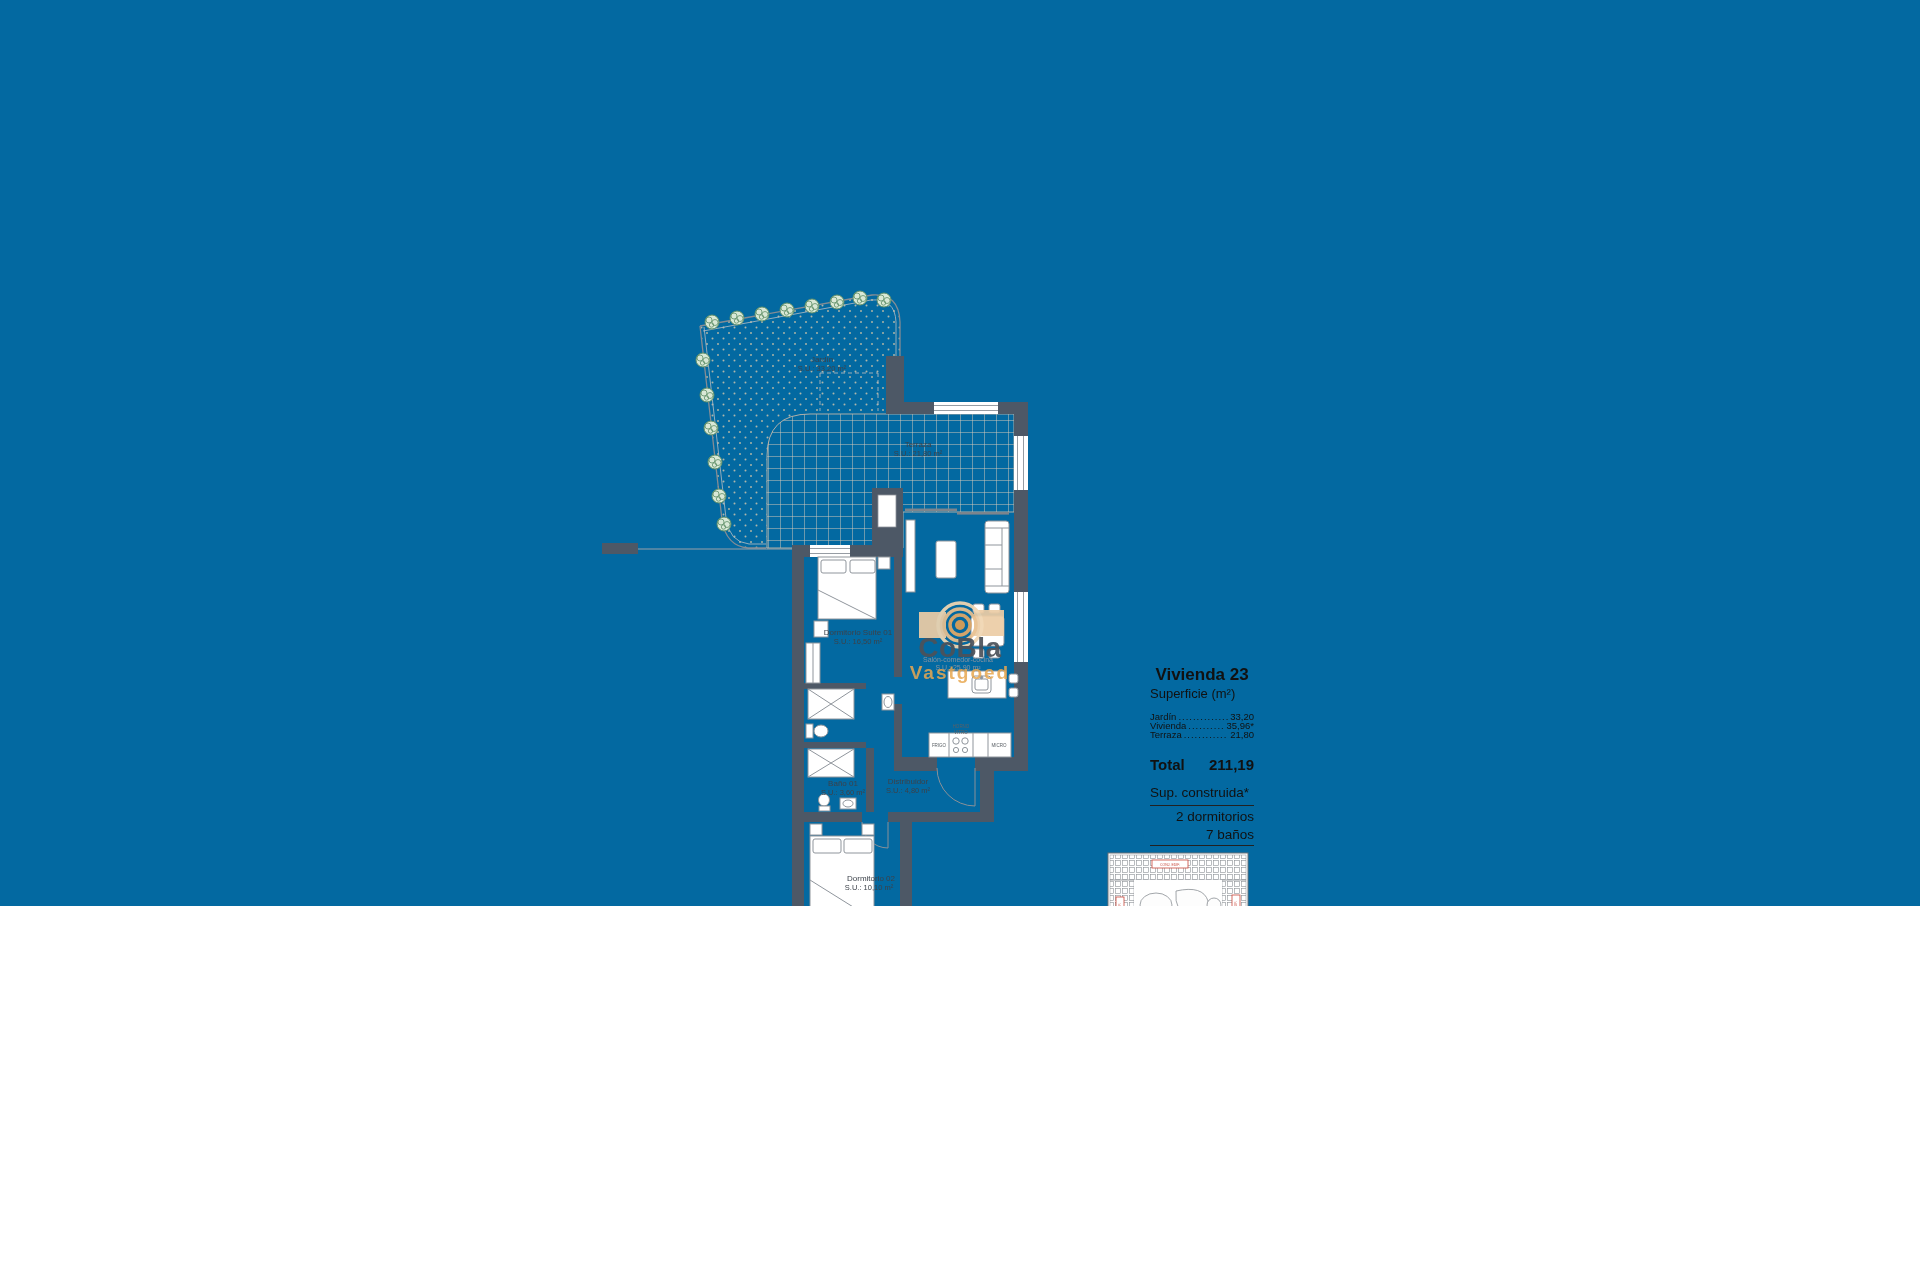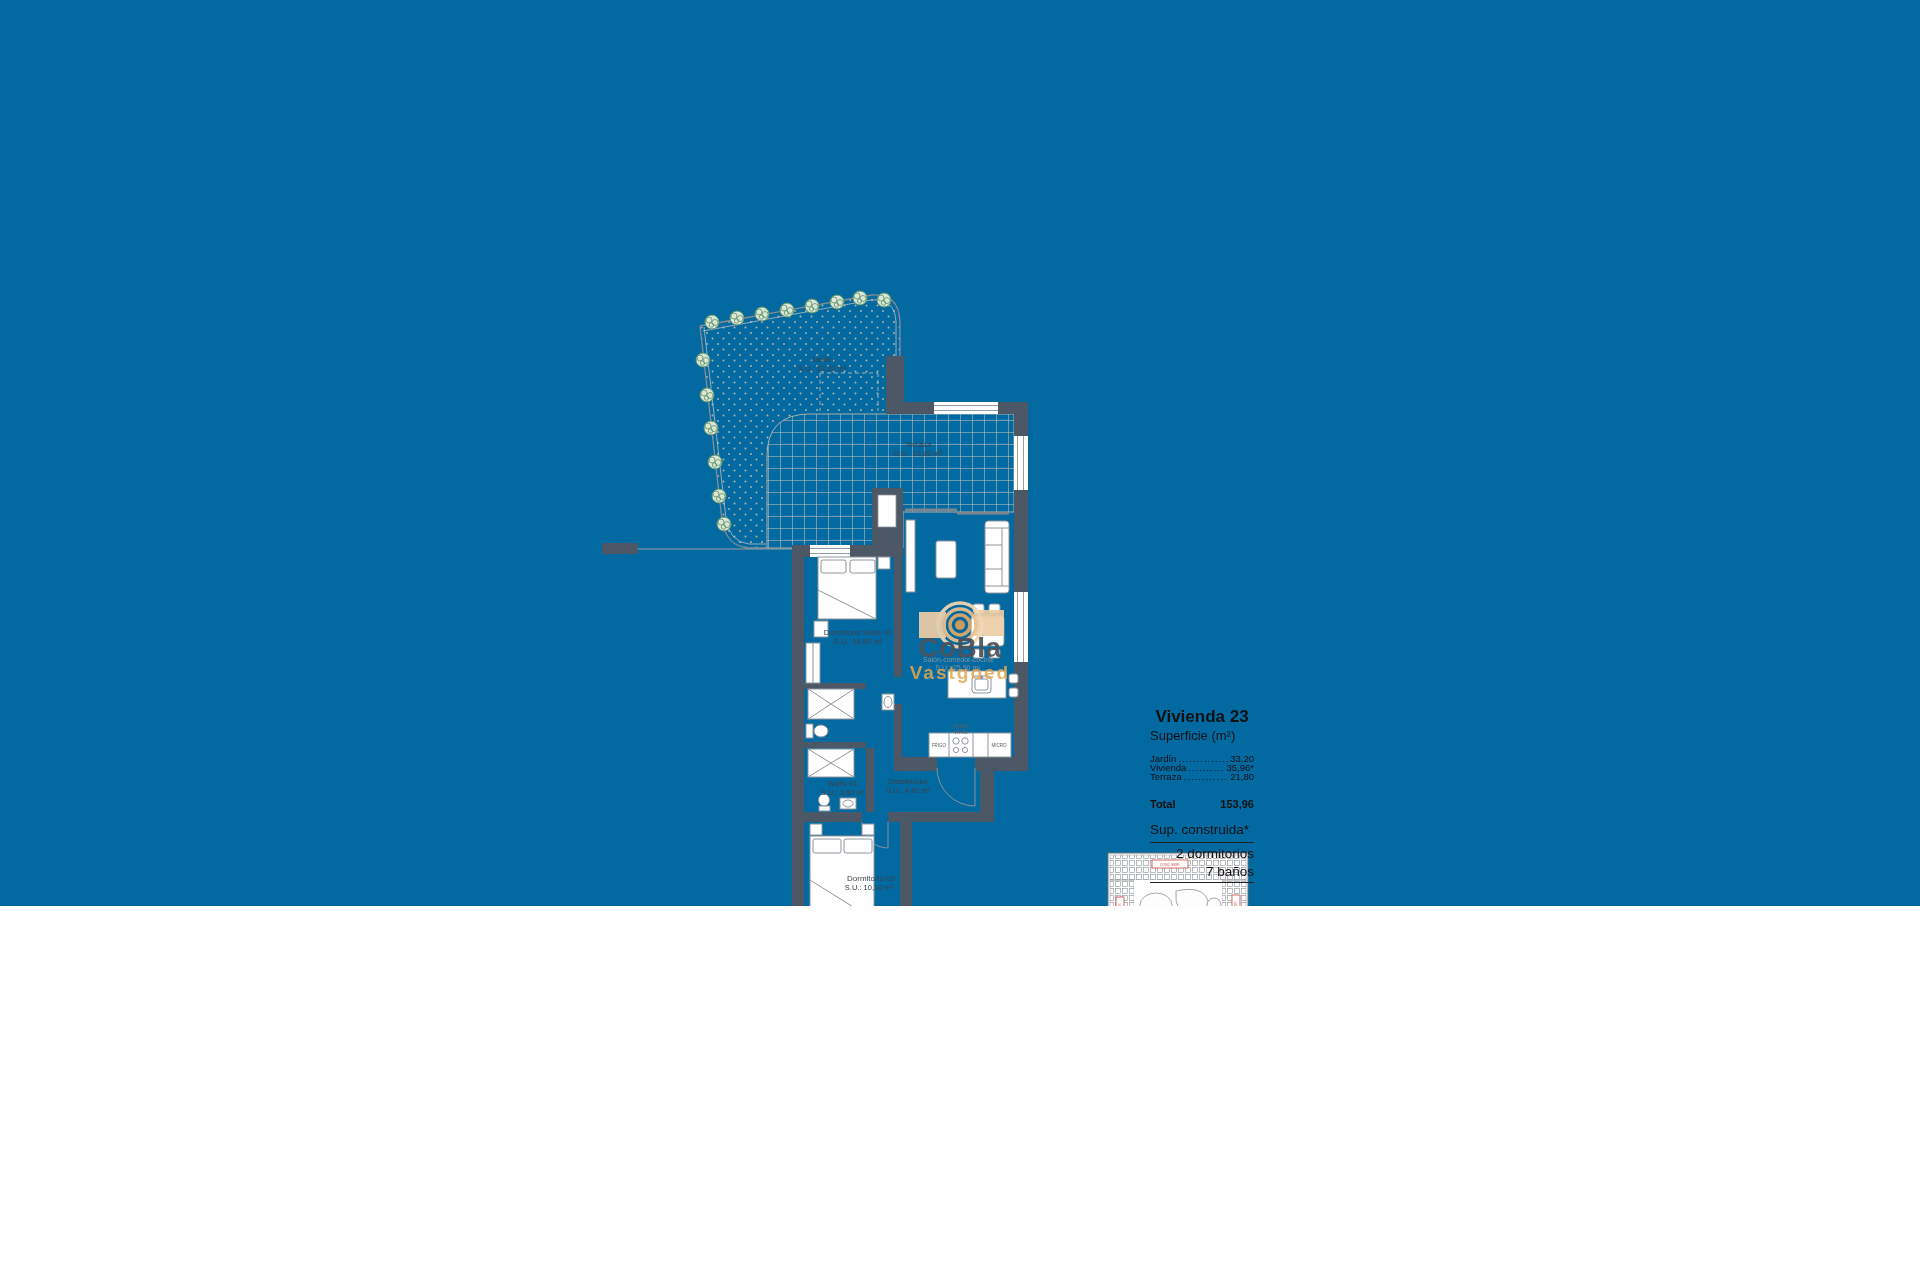--- a/index.html
+++ b/index.html
@@ -8,27 +8,27 @@
   svg{position:absolute;left:0;top:0;}
   svg text{font-family:"Liberation Sans",sans-serif;fill:#3c424a;}
   .room-name{font-size:8px;}
   .room-area{font-size:7.5px;}
   .kitchen-label{font-size:4.5px;fill:#5a6066;}
   .wm-brand{font-size:28px;font-weight:bold;fill:#4d525a;letter-spacing:.5px;}
   .wm-room{font-size:7px;fill:#9096a0;}
   .wm-sub{font-size:19px;font-weight:bold;fill:#e8a851;letter-spacing:2px;opacity:.92;}
   .sp-label{font-size:3.5px;fill:#c9473a;}
   
-  .info-panel{position:absolute;left:1150px;top:707px;width:104px;color:#111;}
+  .info-panel{position:absolute;left:1150px;top:665px;width:104px;color:#111;}
   .ip-title{font-size:17px;font-weight:bold;text-align:center;white-space:nowrap;}
   .ip-sub{font-size:13px;text-align:left;margin-top:1px;white-space:nowrap;}
   .ip-rows{margin-top:11px;font-size:9.5px;}
   .ip-row{display:flex;line-height:9px;white-space:nowrap;}
   .ip-row .dots{flex:1;overflow:hidden;margin:0 2px;letter-spacing:1px;}
-  .ip-total{display:flex;justify-content:space-between;font-weight:bold;font-size:11px;margin-top:17px;}
+  .ip-total{display:flex;justify-content:space-between;font-weight:bold;font-size:15px;margin-top:17px;}
   .ip-note{font-size:13.5px;margin-top:12px;border-bottom:1.2px solid #222;padding-bottom:5px;white-space:nowrap;}
   .ip-line{font-size:13.5px;text-align:right;margin-top:3px;}
   .ip-line.last{border-bottom:1.2px solid #222;padding-bottom:3px;}
 </style>
 </head>
 <body>
 
 <div class="canvas">
 
 <svg width="1920" height="1280" viewBox="0 0 1920 1280">
@@ -350,20 +350,20 @@
       <span class="val">35,96*</span>
     </div>
     <div class="ip-row">
       <span class="lbl">Terraza</span>
       <span class="dots">.......................</span>
       <span class="val">21,80</span>
     </div>
   </div>
   <div class="ip-total">
     <span>Total</span>
-    <span>153,96</span>
+    <span>211,19</span>
   </div>
   <div class="ip-note">Sup. construida*</div>
   <div class="ip-line">2 dormitorios</div>
   <div class="ip-line last">7 baños</div>
 </div>
 
 </div>
 
 </body></html>

